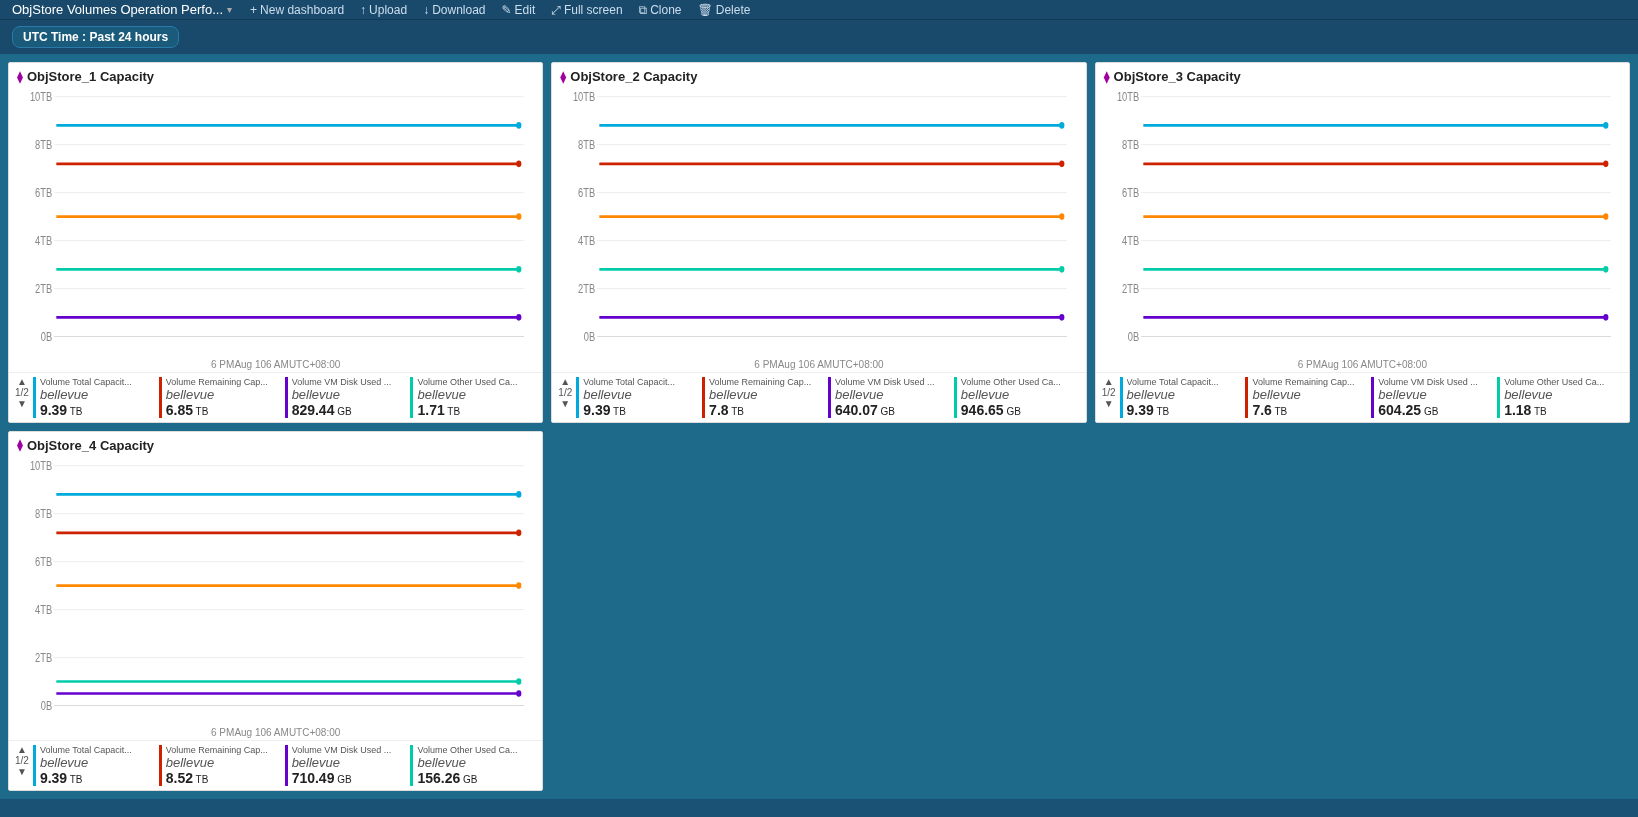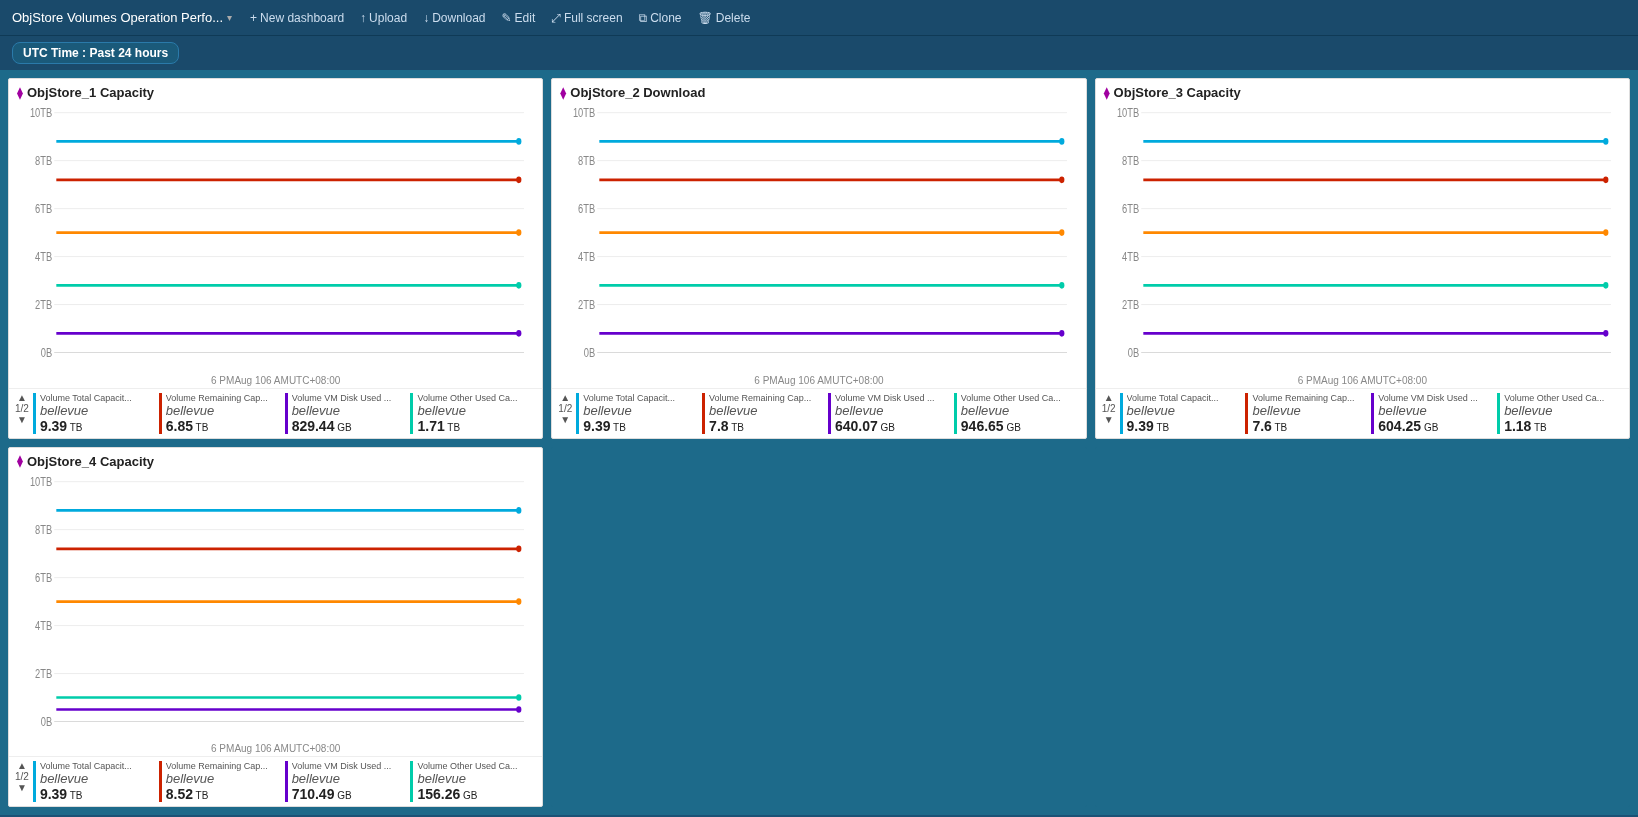--- a/index.html
+++ b/index.html
@@ -4,21 +4,21 @@
   <style>
     * { box-sizing: border-box; margin: 0; padding: 0; }
     body { background: #1a5276; font-family: Arial, sans-serif; font-size: 12px; color: #333; overflow: hidden; }
 
     
     .header {
       background: #1a4a6b;
       display: flex;
       align-items: center;
       padding: 0 12px;
-      height: 36px;
+      height: 20px;
       gap: 4px;
       border-bottom: 1px solid #0f3a56;
     }
     .header-title {
       color: #fff;
       font-size: 13px;
       font-weight: 500;
       display: flex;
       align-items: center;
       gap: 4px;
@@ -259,21 +259,21 @@
         <div class="metric-item" style="border-left-color: rgb(0, 204, 170);">
           <div class="metric-label">Volume Other Used Ca...</div>
           <div class="metric-sub">bellevue</div>
           <div class="metric-val">1.71<span class="metric-unit"> TB</span></div>
         </div>
       </div>
     </div>
     <div class="panel">
       <div class="panel-header">
         <span class="panel-filter-icon">⧫</span>
-        <span class="panel-title">ObjStore_2 Download</span>
+        <span class="panel-title">ObjStore_2 Capacity</span>
       </div>
       <div class="chart-area"><svg preserveAspectRatio="none" viewBox="0 0 500 200" style="width: 100%; height: 100%;">
           <line x1="36" x2="490" y1="5" y2="5" stroke="#e0e0e0" stroke-width="0.5"></line>
           <text x="34" y="8" text-anchor="end" font-size="9" fill="#888">10TB</text>
           <line x1="36" x2="490" y1="41" y2="41" stroke="#e0e0e0" stroke-width="0.5"></line>
           <text x="34" y="44" text-anchor="end" font-size="9" fill="#888">8TB</text>
           <line x1="36" x2="490" y1="77" y2="77" stroke="#e0e0e0" stroke-width="0.5"></line>
           <text x="34" y="80" text-anchor="end" font-size="9" fill="#888">6TB</text>
           <line x1="36" x2="490" y1="113" y2="113" stroke="#e0e0e0" stroke-width="0.5"></line>
           <text x="34" y="116" text-anchor="end" font-size="9" fill="#888">4TB</text>

